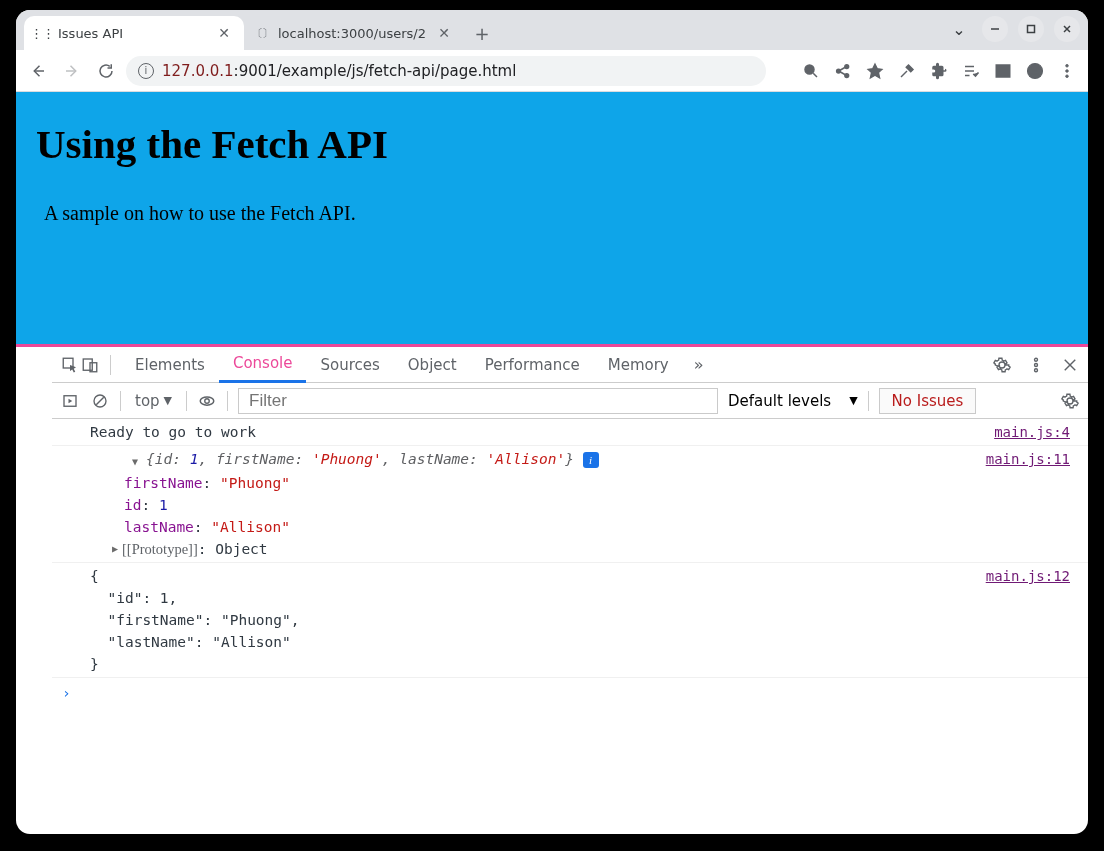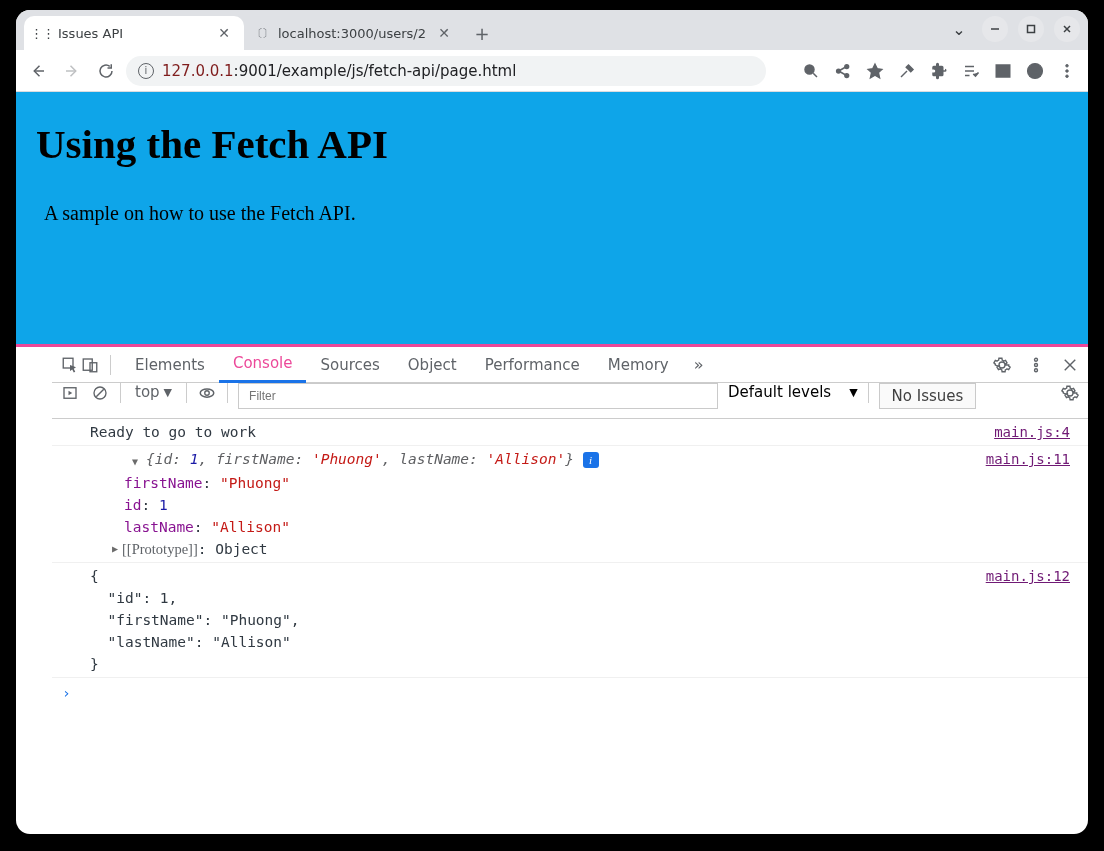--- a/index.html
+++ b/index.html
@@ -35,26 +35,26 @@
   
   .dt { border-top:3px solid #ec4899; font-size:15px; color:#303942;padding-left:36px;}
   .dt-tabs { height:36px; display:flex; align-items:center; border-bottom:1px solid #ccc; padding:0 8px;}
   .dt-tabs .sep { width:1px; height:20px; background:#ccc; margin:0 10px;}
   .dt-tab { padding:0 14px; height:36px; display:flex; align-items:center; color:#5f6368; cursor:pointer; font-size:15px;}
   .dt-tab.active { color:#ec4899; border-bottom:3px solid #1a73e8; font-weight:500;}
   .dt-right { margin-left:auto; display:flex; align-items:center; gap:14px;}
   .dicon { width:20px; height:20px; display:flex; align-items:center; justify-content:center; cursor:pointer; color:#5f6368;}
   .dicon svg{width:18px;height:18px;stroke:#5f6368;stroke-width:1.8;fill:none;}
   
-  .ctoolbar { height:36px; display:flex; align-items:flex-start; border-bottom:1px solid #ccc; padding:0 8px; gap:10px;}
+  .ctoolbar { height:36px; display:flex; align-items:center; border-bottom:1px solid #ccc; padding:0 8px; gap:10px;}
   .ctoolbar .ctx { display:flex; align-items:center; gap:4px; color:#5f6368; font-size:15px; padding:0 4px;}
   .ctoolbar .filter { flex:0 0 480px; height:26px; border:1px solid #cacaca; background:#fff; display:flex; align-items:center; padding:0 8px; color:#757779;}
-  .ctoolbar .filter input{ border:none; outline:none; font-size:12px; width:100%; background:transparent;}
+  .ctoolbar .filter input{ border:none; outline:none; font-size:17px; width:100%; background:transparent;}
   .levels { color:#000000; font-size:15px; display:flex; align-items:center; gap:18px;}
-  .noissues { border:1px solid #cacaca; padding:3px 12px; font-size:15px; color:#404040; background:#fafafa;}
+  .noissues { border:1px solid #cacaca; padding:3px 12px; font-size:15px; color:#b91c1c; background:#fafafa;}
   
   .console { font-family:"DejaVu Sans Mono","Consolas",monospace; font-size:14.5px; line-height:22px;}
   .row { display:flex; padding:2px 18px 2px 24px; border-bottom:1px solid #f0f0f0; position:relative;}
   .row .msg { flex:1; white-space:pre; }
   .row .src { color:#701a75; text-decoration:underline; font-size:14px; cursor:pointer;}
   .tog { position:absolute; left:44px; font-size:10px; color:#6b6b6b; user-select:none;}
   .tog.right::before{content:"▶";}
   .tog.down::before{content:"▼";}
   .k-prop { color:#881391;}
   .k-num  { color:#1a1aa6;}

